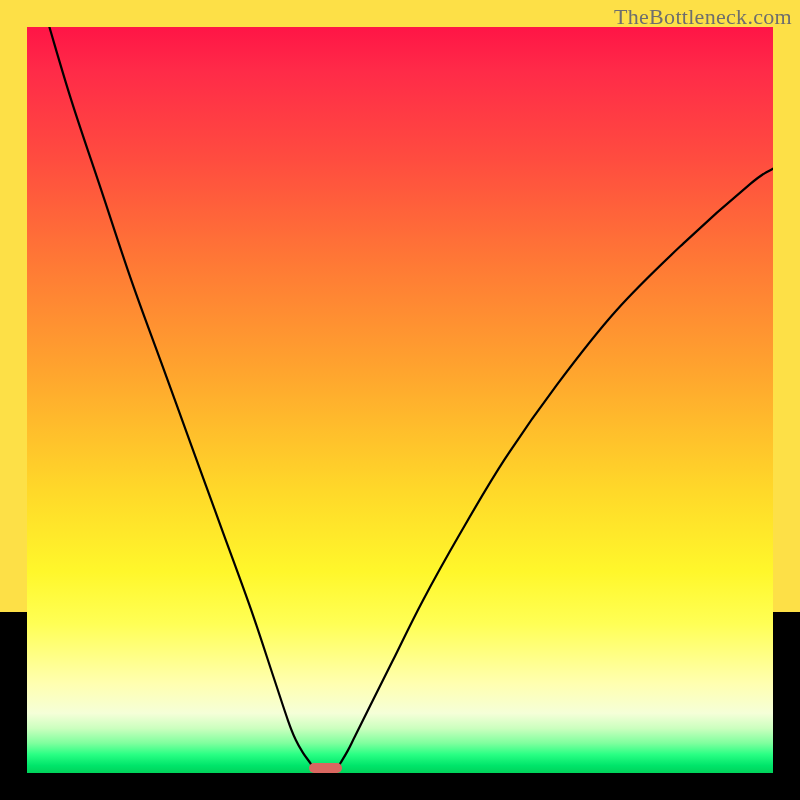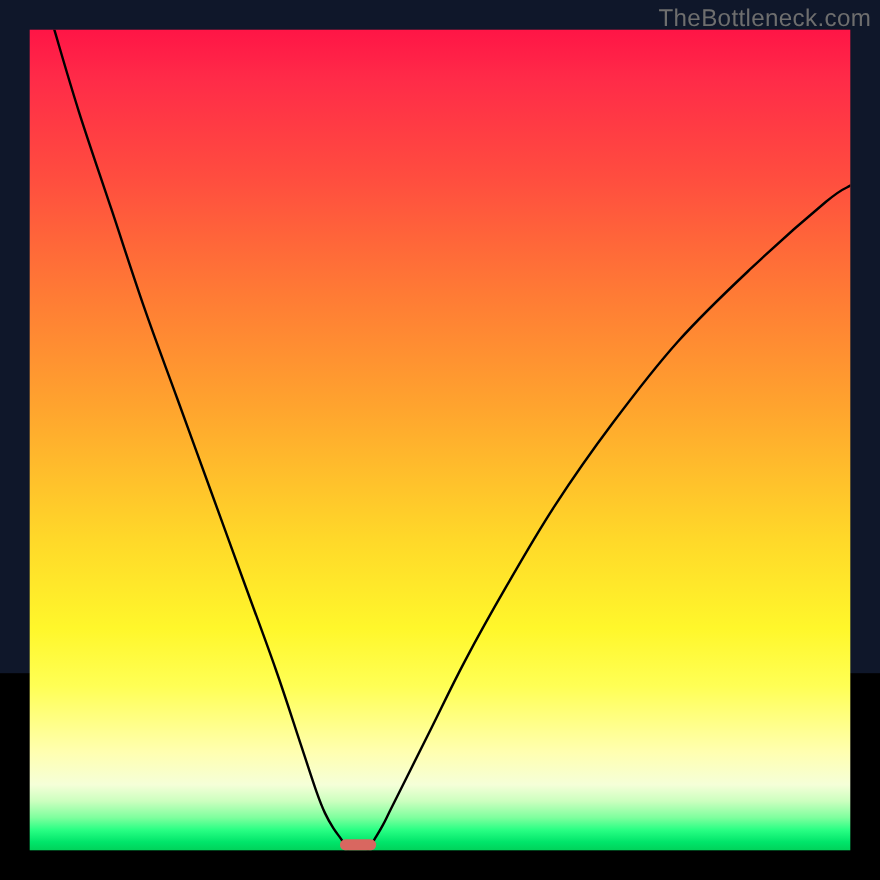--- a/index.html
+++ b/index.html
@@ -8,21 +8,22 @@
     width: 800px;
     height: 800px;
     overflow: hidden;
     background: #000;
     font-family: Arial, Helvetica, sans-serif;
   }
   .frame {
     position: relative;
     width: 800px;
     height: 612px;
-    background: #0f172a;
+    background: #fde047;
+    font-family: Liberation Serif, serif;
   }
   .plot {
     position: absolute;
     left: 27px;
     top: 27px;
     width: 746px;
     height: 746px;
     
     background: linear-gradient(
       to bottom,

